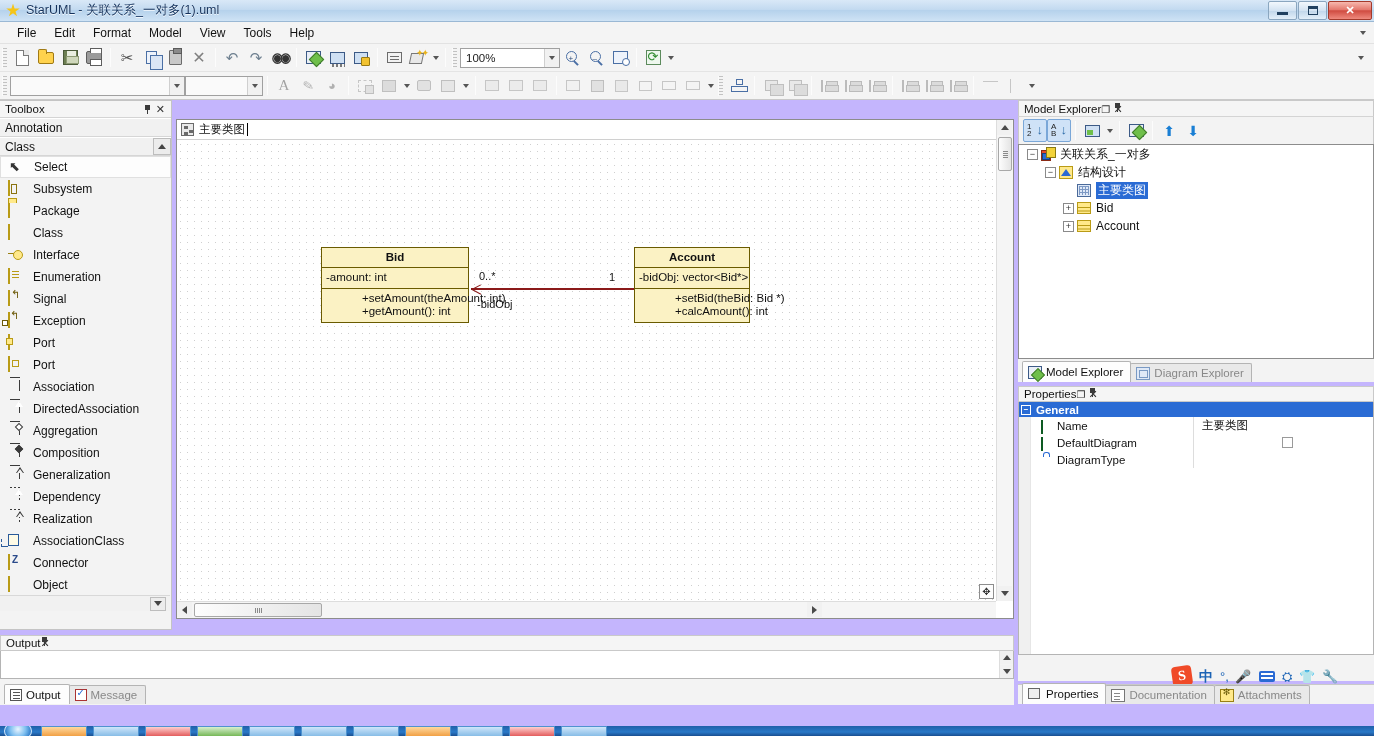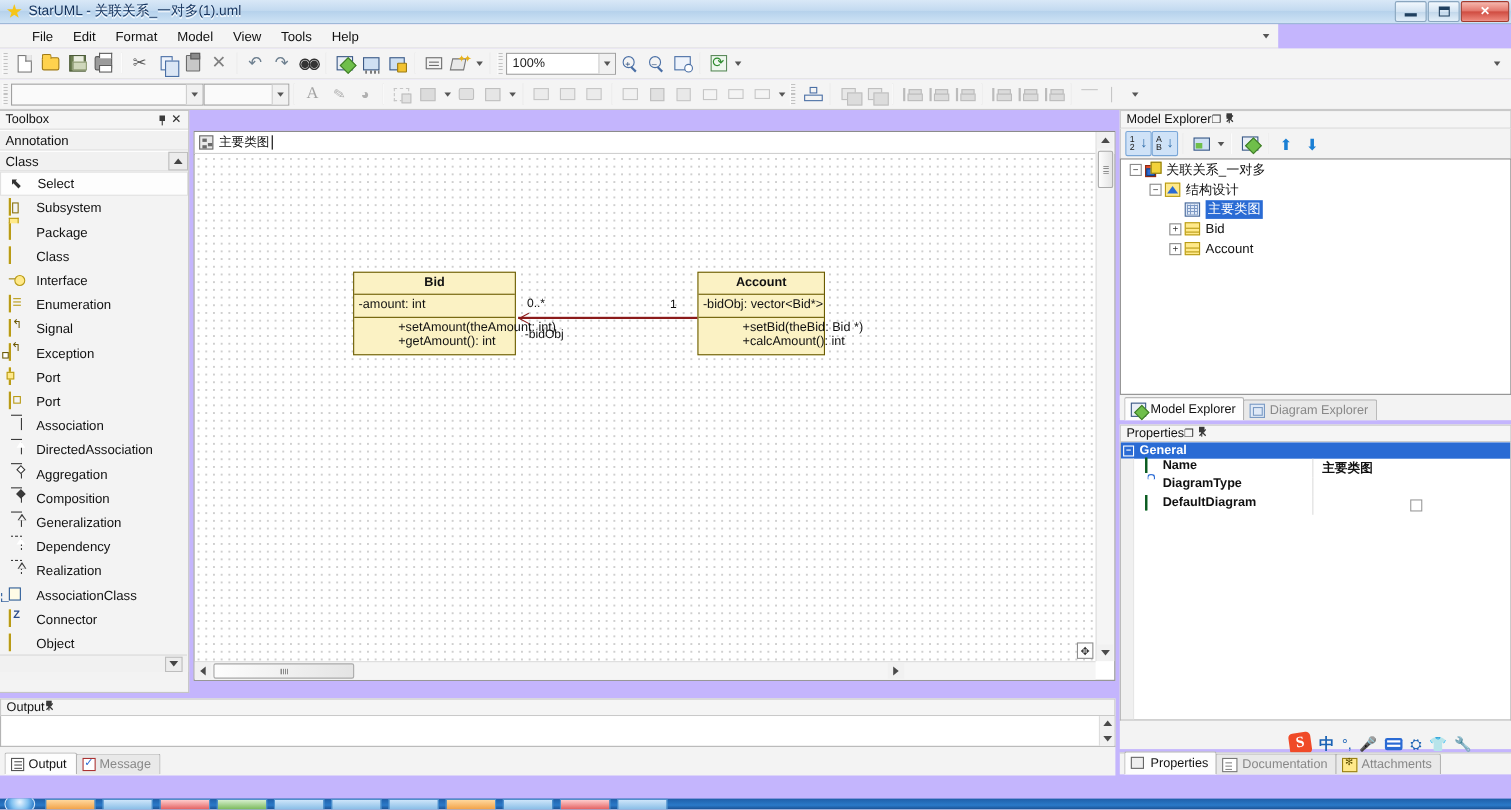--- a/index.html
+++ b/index.html
@@ -46,24 +46,24 @@
   .win-btn.close {
     width: 44px;
     background: linear-gradient(to bottom,#f7b8ae,#e2756a 48%,#cf4b40 51%,#ef8a7e);
     border-color: #a33a2c; color: #fff; font-weight: bold;
   }
   .glyph-min { width:11px; height:3px; background:#20405f; margin-top:6px; }
   .glyph-max { width:10px; height:9px; border:1.5px solid #20405f; border-top-width:3px; }
 
   
   .menubar {
-    position: absolute; left: 0; top: 22px; width: 1162px; height: 22px;
+    position: absolute; left: 0; top: 22px; width: 1374px; height: 22px;
     background: #f4f4f4;
     border-bottom: 1px solid #e2e2e2;
-    display: flex; align-items: center; padding-left: 20px;
+    display: flex; align-items: center; padding-left: 8px;
   }
   .menu-item {
     padding: 3px 9px; font-size: 12px; color: #111; cursor: default;
   }
 
   
   .toolbar {
     position: absolute; left: 0; width: 1374px; height: 28px;
     background: #f4f4f4; display: flex; align-items: center;
     border-bottom: 1px solid #e4e4e4;
@@ -429,21 +429,21 @@
     height:253px; overflow:hidden; position:relative;
   }
   .pg-cat {
     height:15px; background:#2a6bd4; color:#fff; font-weight:bold; font-size:11.5px;
     display:flex; align-items:center; padding-left:2px;
   }
   .pg-cat .pg-exp {
     width:10px;height:10px;border:1px solid #fff;background:#2a6bd4;color:#fff;
     display:flex;align-items:center;justify-content:center;font-size:8px;line-height:8px;margin-right:5px;flex:none;
   }
-  .pg-row { height:17px; display:flex; font-size:11.5px; color:#111;font-weight:bold; }
+  .pg-row { height:17px; display:flex; align-items:center; font-size:11.5px; color:#111; }
   .pg-row .pg-ic { width:10px;height:10px;margin:0 6px 0 22px;flex:none;position:relative; }
   .diam { width:9px;height:9px;background:#1a8a3a;transform:rotate(45deg);border:1px solid #0d5a22; }
   .lockic { width:9px;height:9px;background:#2a6ad4;border-radius:1px;position:relative; }
   .lockic:before{content:"";position:absolute;left:2px;top:-3px;width:5px;height:4px;border:1.2px solid #2a6ad4;border-bottom:none;border-radius:3px 3px 0 0;}
   .pg-key { width:136px; flex:none; }
   .pg-val { flex:1; border-left:1px solid #ddd; padding-left:8px; height:17px; display:flex; align-items:center; }
   .pg-left-rail { position:absolute; left:0; top:15px; bottom:0; width:12px; background:#f0f0f0; border-right:1px solid #e6e6e6; }
   .chk { width:11px;height:11px;border:1px solid #9a9a9a;background:#fff; }
 
   
@@ -1058,30 +1058,30 @@
       <div class="pg-cat">
         <span class="pg-exp">−</span>
         <span>General</span>
       </div>
       <div class="pg-row">
         <span class="pg-ic"><span class="diam"></span></span>
         <span class="pg-key">Name</span>
         <span class="pg-val">主要类图</span>
       </div>
       <div class="pg-row">
-        <span class="pg-ic"><span class="lockic"></span></span>
-        <span class="pg-key">DiagramType</span>
-        <span class="pg-val"></span>
-      </div>
-      <div class="pg-row">
         <span class="pg-ic"><span class="diam"></span></span>
         <span class="pg-key">DefaultDiagram</span>
         <span class="pg-val" style="justify-content:center;">
           <span class="chk"></span>
         </span>
+      </div>
+      <div class="pg-row">
+        <span class="pg-ic"><span class="lockic"></span></span>
+        <span class="pg-key">DiagramType</span>
+        <span class="pg-val"></span>
       </div>
     </div>
   </div>
 
   <div class="ime">
     <span class="ime-s">S</span>
     <span class="ime-i" style="font-size:14px;font-weight:bold;">中</span>
     <span class="ime-i">°,</span>
     <span class="ime-i">🎤</span>
     <span class="ime-kb"></span>

